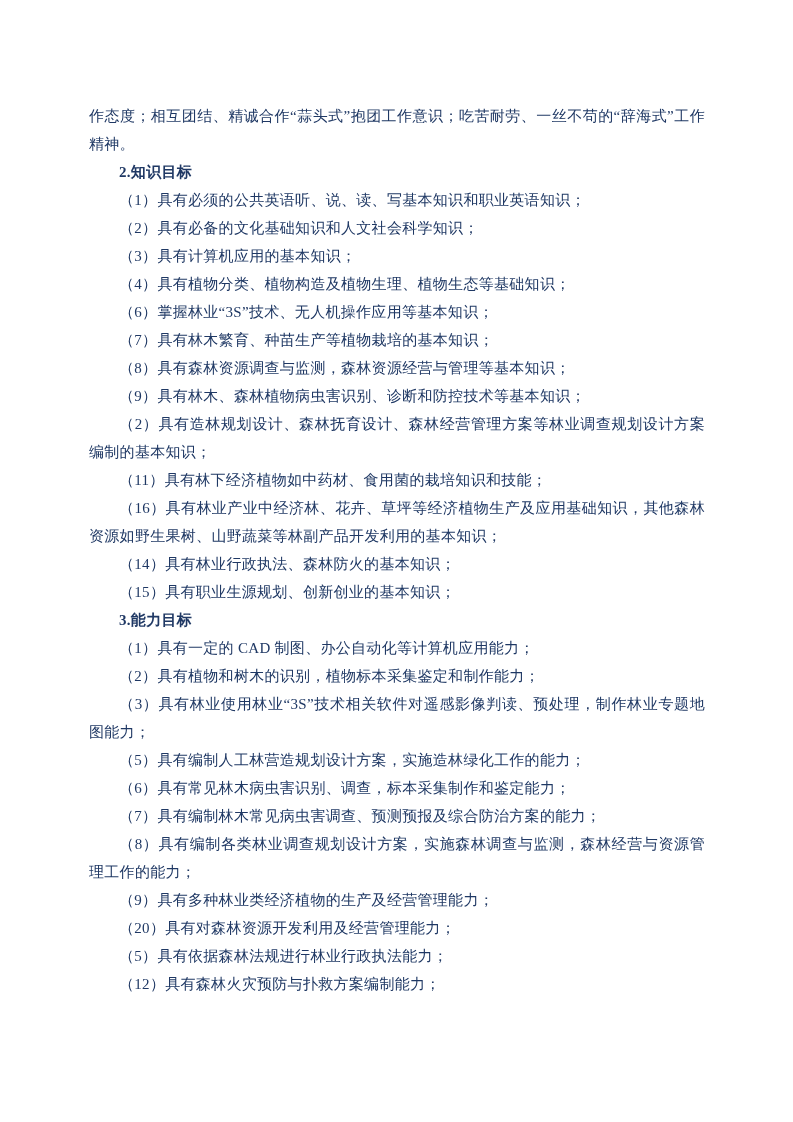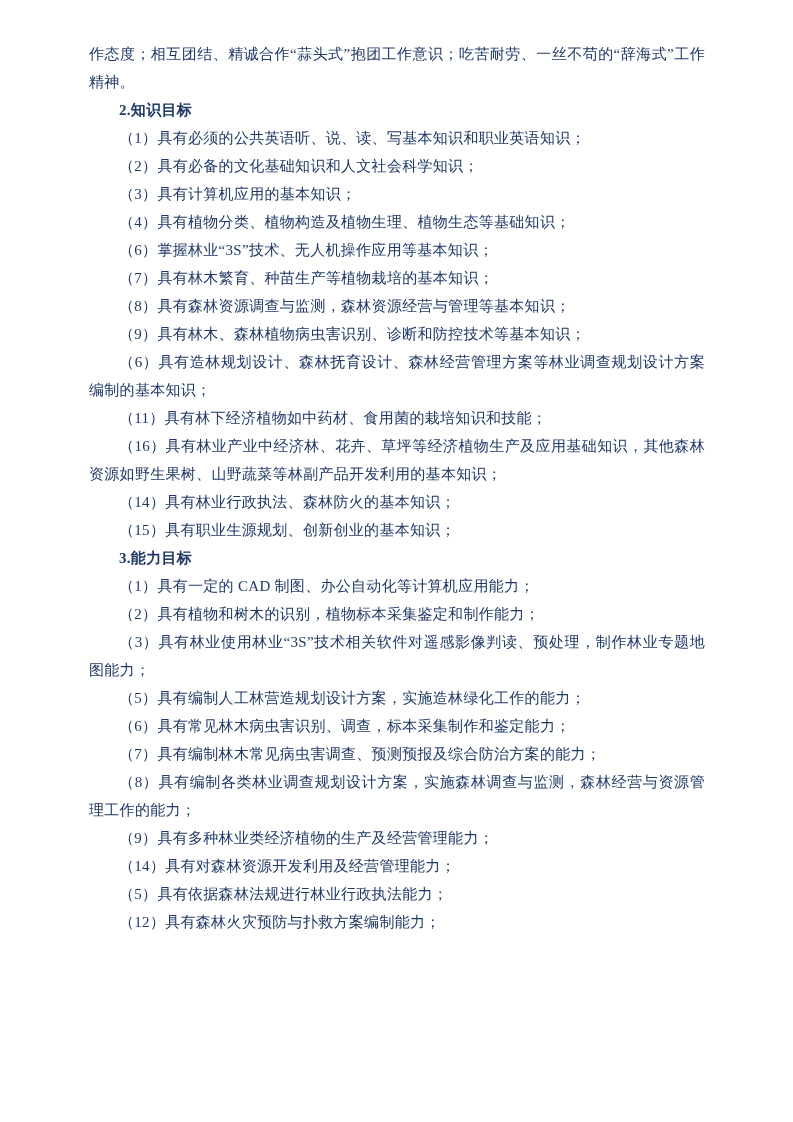--- a/index.html
+++ b/index.html
@@ -6,21 +6,21 @@
     margin: 0;
     padding: 0;
     background: #ffffff;
   }
   .page {
     position: relative;
     width: 793px;
     height: 1122px;
     background: #ffffff;
     box-sizing: border-box;
-    padding: 40px 88px 40px 89px;
+    padding: 102px 88px 40px 89px;
     overflow: hidden;
     font-family: "Liberation Serif", "DejaVu Serif", serif;
     color: #1F3864;
   }
   .content p {
     margin: 0;
     font-size: 15px;
     line-height: 28px;
     text-align: justify;
     letter-spacing: 0.3px;
@@ -46,31 +46,31 @@
       <p class="plain">作态度；相互团结、精诚合作“蒜头式”抱团工作意识；吃苦耐劳、一丝不苟的“辞海式”工作精神。</p>
       <p class="heading">2.知识目标</p>
       <p class="item">（1）具有必须的公共英语听、说、读、写基本知识和职业英语知识；</p>
       <p class="item">（2）具有必备的文化基础知识和人文社会科学知识；</p>
       <p class="item">（3）具有计算机应用的基本知识；</p>
       <p class="item">（4）具有植物分类、植物构造及植物生理、植物生态等基础知识；</p>
       <p class="item">（6）掌握林业“3S”技术、无人机操作应用等基本知识；</p>
       <p class="item">（7）具有林木繁育、种苗生产等植物栽培的基本知识；</p>
       <p class="item">（8）具有森林资源调查与监测，森林资源经营与管理等基本知识；</p>
       <p class="item">（9）具有林木、森林植物病虫害识别、诊断和防控技术等基本知识；</p>
-      <p class="item">（6）具有造林规划设计、森林抚育设计、森林经营管理方案等林业调查规划设计方案编制的基本知识；</p>
+      <p class="item">（2）具有造林规划设计、森林抚育设计、森林经营管理方案等林业调查规划设计方案编制的基本知识；</p>
       <p class="item">（11）具有林下经济植物如中药材、食用菌的栽培知识和技能；</p>
       <p class="item">（16）具有林业产业中经济林、花卉、草坪等经济植物生产及应用基础知识，其他森林资源如野生果树、山野蔬菜等林副产品开发利用的基本知识；</p>
       <p class="item">（14）具有林业行政执法、森林防火的基本知识；</p>
       <p class="item">（15）具有职业生源规划、创新创业的基本知识；</p>
       <p class="heading">3.能力目标</p>
       <p class="item">（1）具有一定的 CAD 制图、办公自动化等计算机应用能力；</p>
       <p class="item">（2）具有植物和树木的识别，植物标本采集鉴定和制作能力；</p>
       <p class="item">（3）具有林业使用林业“3S”技术相关软件对遥感影像判读、预处理，制作林业专题地图能力；</p>
       <p class="item">（5）具有编制人工林营造规划设计方案，实施造林绿化工作的能力；</p>
       <p class="item">（6）具有常见林木病虫害识别、调查，标本采集制作和鉴定能力；</p>
       <p class="item">（7）具有编制林木常见病虫害调查、预测预报及综合防治方案的能力；</p>
       <p class="item">（8）具有编制各类林业调查规划设计方案，实施森林调查与监测，森林经营与资源管理工作的能力；</p>
       <p class="item">（9）具有多种林业类经济植物的生产及经营管理能力；</p>
-      <p class="item">（14）具有对森林资源开发利用及经营管理能力；</p>
+      <p class="item">（20）具有对森林资源开发利用及经营管理能力；</p>
       <p class="item">（5）具有依据森林法规进行林业行政执法能力；</p>
       <p class="item">（12）具有森林火灾预防与扑救方案编制能力；</p>
     </div>
 </div>
 
 </body></html>

